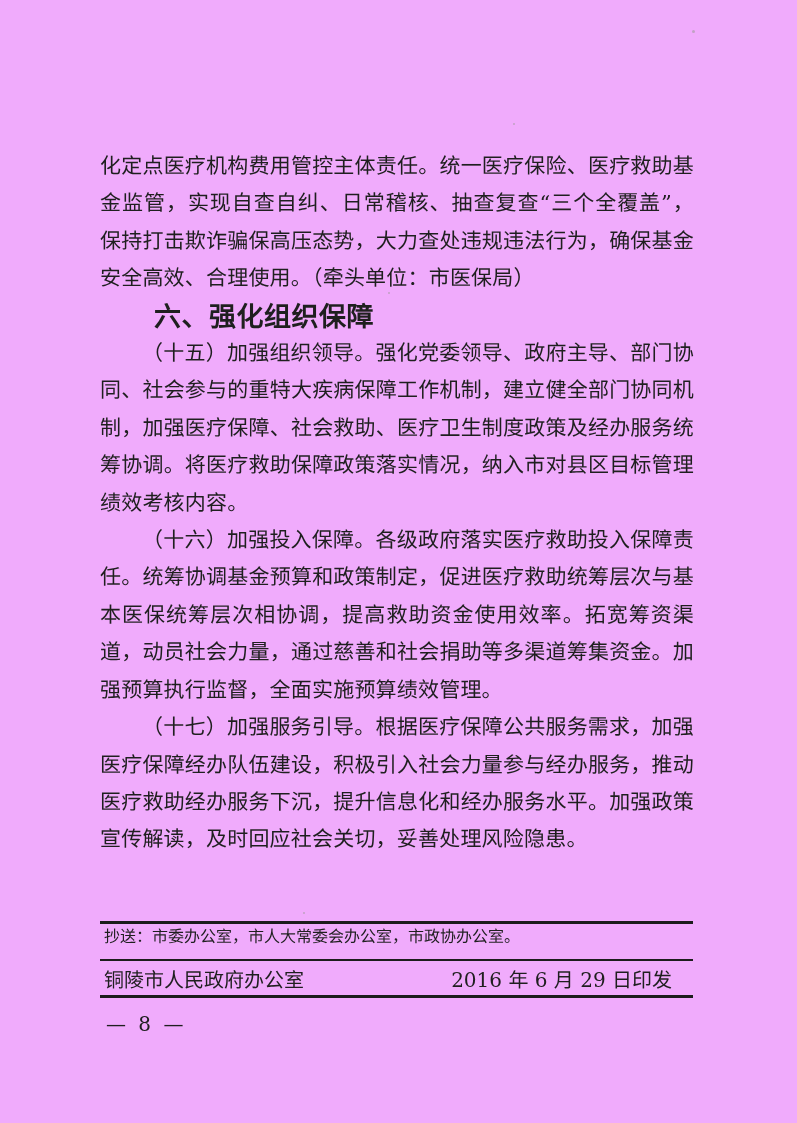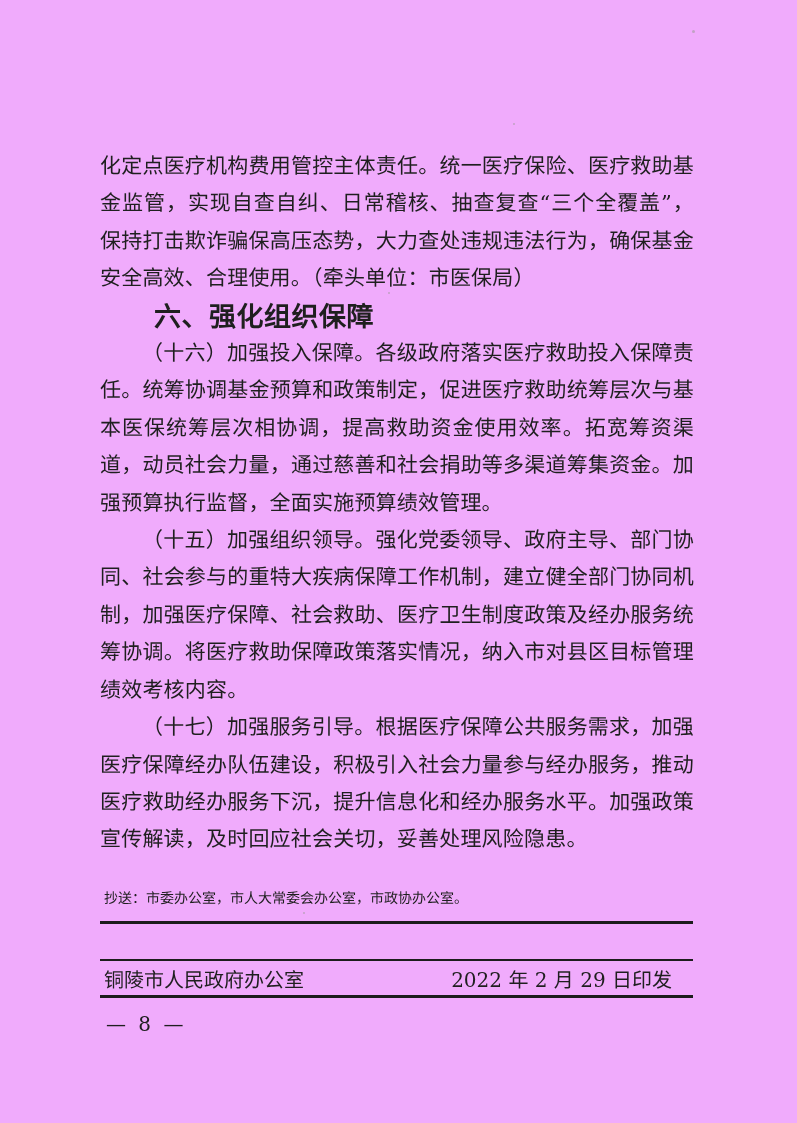--- a/index.html
+++ b/index.html
@@ -50,25 +50,25 @@
     width: 593px;
     background: #1c1c1c;
   }
   .rule-top    { top: 921px; height: 2.5px; }
   .rule-middle { top: 959px; height: 1.5px; }
   .rule-bottom { top: 995px; height: 2.5px; }
 
   .copy-line {
     position: absolute;
     left: 104px;
-    top: 883px;
+    top: 922px;
     width: 585px;
     height: 30px;
     line-height: 30px;
-    font-size: 14px;
+    font-size: 16px;
     white-space: nowrap;
   }
   .issuer-line {
     position: absolute;
     left: 104px;
     top: 965px;
     width: 568px;
     height: 30px;
     line-height: 30px;
     font-size: 20px;
@@ -98,34 +98,34 @@
   .speck-4 { left: 513px; top: 123px; width: 2px; height: 2px; }
 </style>
 </head>
 <body>
 
 <div class="page">
 
   <div class="content">
     <p class="no-indent">化定点医疗机构费用管控主体责任。统一医疗保险、医疗救助基金监管，实现自查自纠、日常稽核、抽查复查“三个全覆盖”，保持打击欺诈骗保高压态势，大力查处违规违法行为，确保基金安全高效、合理使用。（牵头单位：市医保局）</p>
     <p class="section-heading">六、强化组织保障</p>
+    <p>（十五）加强组织领导。强化党委领导、政府主导、部门协同、社会参与的重特大疾病保障工作机制，建立健全部门协同机制，加强医疗保障、社会救助、医疗卫生制度政策及经办服务统筹协调。将医疗救助保障政策落实情况，纳入市对县区目标管理绩效考核内容。</p>
     <p>（十六）加强投入保障。各级政府落实医疗救助投入保障责任。统筹协调基金预算和政策制定，促进医疗救助统筹层次与基本医保统筹层次相协调，提高救助资金使用效率。拓宽筹资渠道，动员社会力量，通过慈善和社会捐助等多渠道筹集资金。加强预算执行监督，全面实施预算绩效管理。</p>
-    <p>（十五）加强组织领导。强化党委领导、政府主导、部门协同、社会参与的重特大疾病保障工作机制，建立健全部门协同机制，加强医疗保障、社会救助、医疗卫生制度政策及经办服务统筹协调。将医疗救助保障政策落实情况，纳入市对县区目标管理绩效考核内容。</p>
     <p>（十七）加强服务引导。根据医疗保障公共服务需求，加强医疗保障经办队伍建设，积极引入社会力量参与经办服务，推动医疗救助经办服务下沉，提升信息化和经办服务水平。加强政策宣传解读，及时回应社会关切，妥善处理风险隐患。</p>
   </div>
 
   <div class="rule rule-top"></div>
 
   <div class="copy-line">抄送：市委办公室，市人大常委会办公室，市政协办公室。</div>
 
   <div class="rule rule-middle"></div>
 
   <div class="issuer-line">
     <span>铜陵市人民政府办公室</span>
-    <span>2022 年 2 月 29 日印发</span>
+    <span>2016 年 6 月 29 日印发</span>
   </div>
 
   <div class="rule rule-bottom"></div>
 
   <div class="page-number">— 8 —</div>
 
   <div class="speck speck-1"></div>
   <div class="speck speck-2"></div>
   <div class="speck speck-3"></div>
   <div class="speck speck-4"></div>

